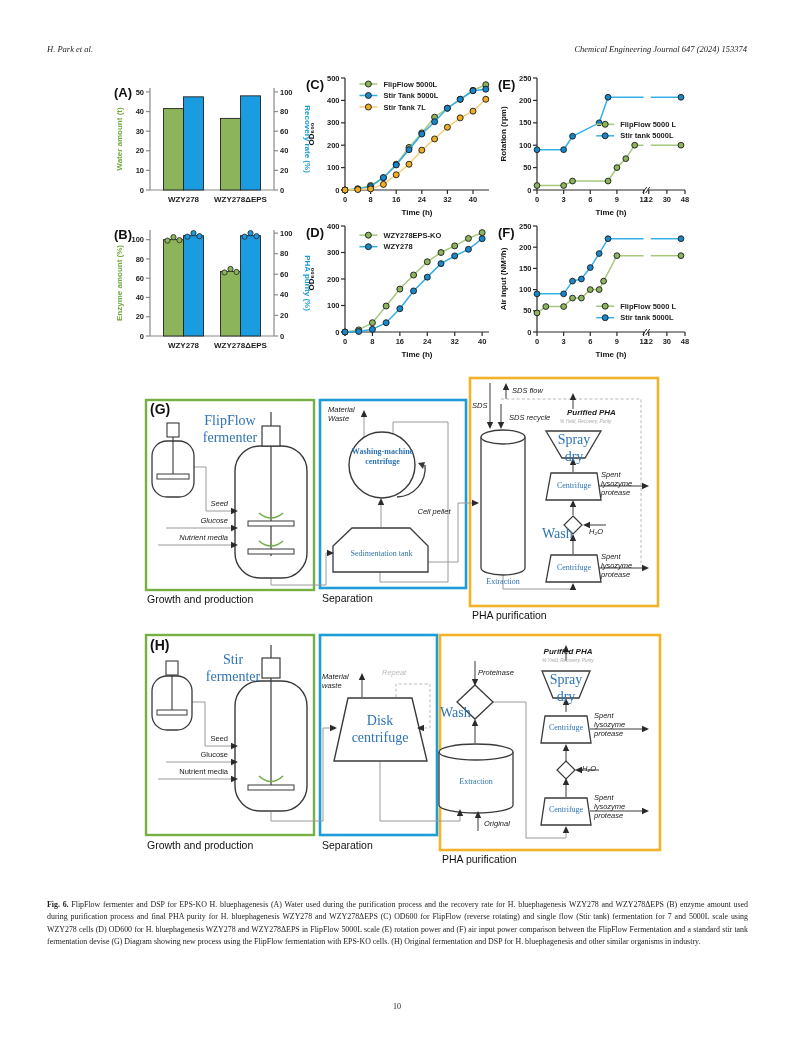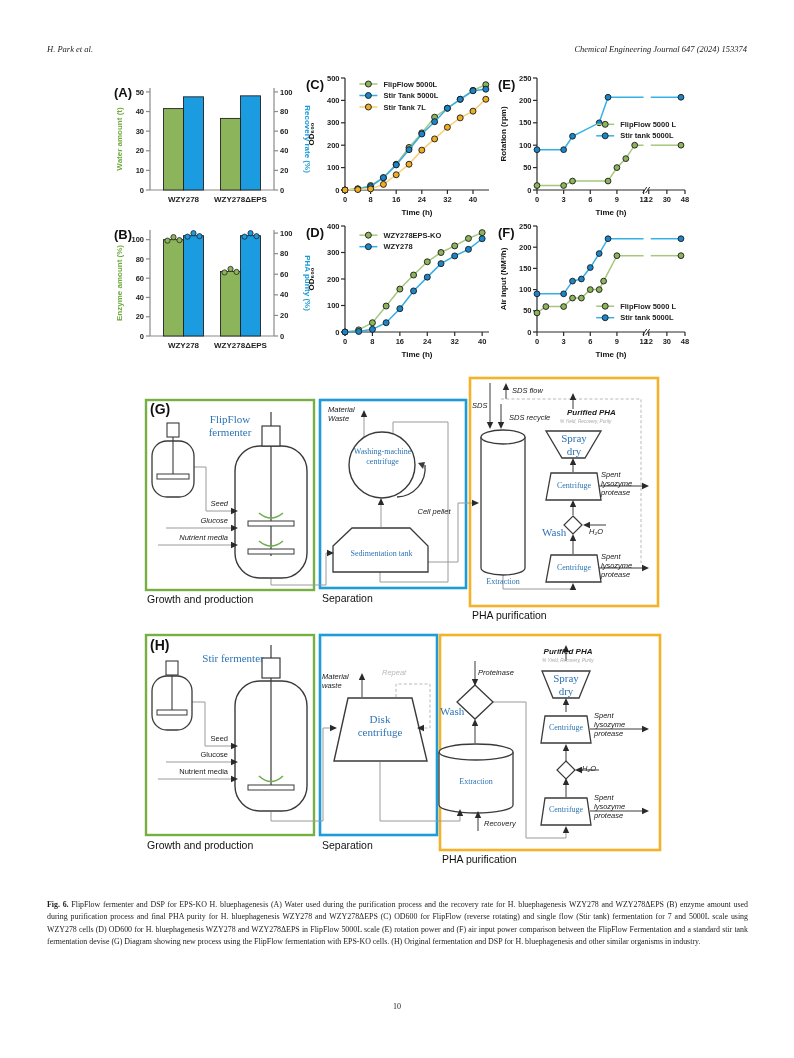--- a/index.html
+++ b/index.html
@@ -10,21 +10,21 @@
   #hdr-left{left:47px;}
   #hdr-right{right:47px;text-align:right;}
   .chart{position:absolute;}
   .chart svg{position:absolute;left:0;top:0;}
   svg text{font-family:"Liberation Sans",sans-serif;}
   .diagram{position:absolute;left:0;top:0;}
   .dl{position:absolute;font-size:7.5px;color:#1a1a1a;line-height:1.2;white-space:normal;}
   .it{font-style:italic;}
   .b{font-weight:bold;}
   .blue{color:#2e74b5;font-family:"Liberation Serif",serif;font-size:8px;}
-  .big{font-size:11px;}
+  .big{font-size:14px;}
   .sec{font-size:10.5px;color:#111;}
   .ctr{text-align:center;}
   .rt{text-align:right;}
   .gray{color:#b9b9b9;}
   .tiny{font-size:4.6px;color:#a8a8a8;font-style:italic;line-height:1.1;}
   .plabel{font-size:14px;font-weight:bold;color:#111;}
   #caption{position:absolute;left:47px;top:878px;width:701px;font-family:"Liberation Serif",serif;
            font-size:7.9px;line-height:1.55;color:#1c1c1c;text-align:justify;margin-top:21px;}
   #pageno{position:absolute;left:0;top:1002px;width:794px;text-align:center;font-size:8px;color:#222;
           font-family:"Liberation Serif",serif;}
@@ -544,21 +544,21 @@
       </g>
   </svg>
 
   <div class="dl plabel" style="left:150px;top:401px;">(G)</div>
   <div class="dl blue big ctr" style="left:198px;top:413px;width:64px;">FlipFlow fermenter</div>
   <div class="dl it rt" style="left:186px;top:499px;width:42px;">Seed</div>
   <div class="dl it rt" style="left:178px;top:516px;width:50px;">Glucose</div>
   <div class="dl it rt" style="left:148px;top:533px;width:80px;">Nutrient media</div>
   <div class="dl sec" style="left:147px;top:593px;">Growth and production</div>
   <div class="dl it" style="left:328px;top:405px;width:44px;">Material Waste</div>
-  <div class="dl blue ctr" style="left:351px;top:447px;width:63px;">Washing-machine centrifuge</div>
+  <div class="dl blue ctr" style="left:351px;top:447px;width:63px;font-weight:bold;">Washing-machine centrifuge</div>
   <div class="dl blue ctr" style="left:334px;top:549px;width:95px;">Sedimentation tank</div>
   <div class="dl it ctr" style="left:412px;top:507px;width:44px;">Cell pellet</div>
   <div class="dl sec" style="left:322px;top:592px;">Separation</div>
   <div class="dl it" style="left:512px;top:386px;">SDS flow</div>
   <div class="dl it" style="left:472px;top:401px;">SDS</div>
   <div class="dl it" style="left:509px;top:413px;">SDS recycle</div>
   <div class="dl blue ctr" style="left:479px;top:577px;width:48px;">Extraction</div>
   <div class="dl it b" style="left:567px;top:408px;width:64px;font-size:8px;">Purified PHA</div>
   <div class="dl tiny" style="left:560px;top:419px;width:80px;">% Yield, Recovery, Purity</div>
   <div class="dl blue big ctr" style="left:556px;top:432px;width:36px;">Spray dry</div>
@@ -576,21 +576,21 @@
   <div class="dl rt" style="left:178px;top:750px;width:50px;">Glucose</div>
   <div class="dl rt" style="left:148px;top:767px;width:80px;">Nutrient media</div>
   <div class="dl sec" style="left:147px;top:839px;">Growth and production</div>
   <div class="dl it" style="left:322px;top:672px;width:46px;">Material waste</div>
   <div class="dl it gray" style="left:382px;top:668px;">Repeat</div>
   <div class="dl blue big ctr" style="left:351px;top:713px;width:58px;">Disk centrifuge</div>
   <div class="dl sec" style="left:322px;top:839px;">Separation</div>
   <div class="dl it" style="left:478px;top:668px;">Proteinase</div>
   <div class="dl blue big" style="left:440px;top:705px;">Wash</div>
   <div class="dl blue ctr" style="left:452px;top:777px;width:48px;">Extraction</div>
-  <div class="dl it" style="left:484px;top:819px;">Recovery</div>
+  <div class="dl it" style="left:484px;top:819px;">Original</div>
   <div class="dl it b ctr" style="left:538px;top:647px;width:60px;font-size:8px;">Purified PHA</div>
   <div class="dl tiny ctr" style="left:528px;top:658px;width:80px;">% Yield, Recovery, Purity</div>
   <div class="dl blue big ctr" style="left:548px;top:672px;width:36px;">Spray dry</div>
   <div class="dl blue ctr" style="left:542px;top:723px;width:48px;">Centrifuge</div>
   <div class="dl it" style="left:594px;top:711px;width:40px;">Spent lysozyme protease</div>
   <div class="dl it" style="left:582px;top:764px;">H₂O</div>
   <div class="dl blue ctr" style="left:542px;top:805px;width:48px;">Centrifuge</div>
   <div class="dl it" style="left:594px;top:793px;width:40px;">Spent lysozyme protease</div>
   <div class="dl sec" style="left:442px;top:853px;">PHA purification</div>
 

